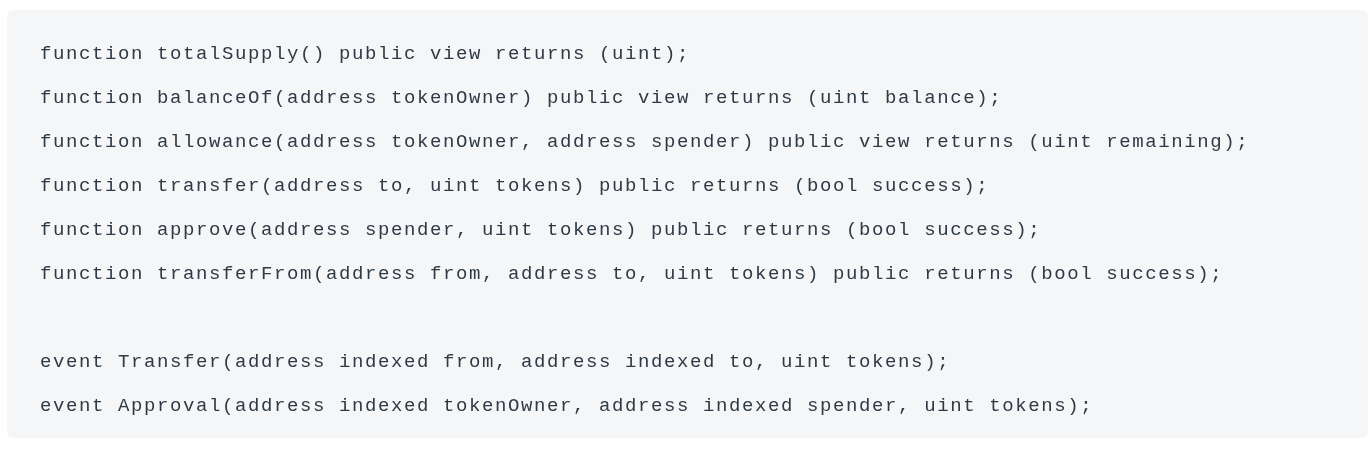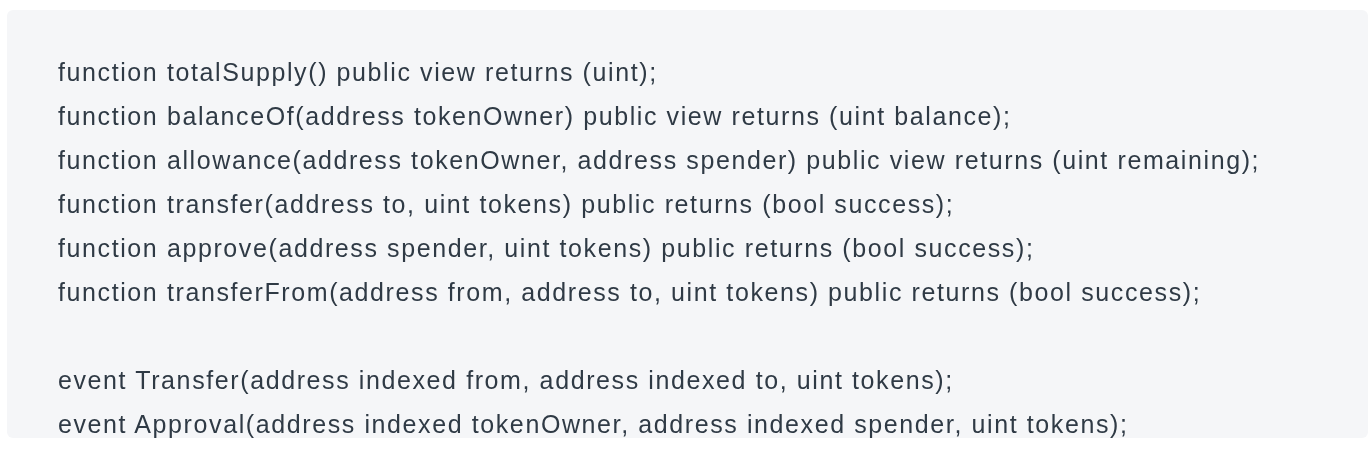--- a/index.html
+++ b/index.html
@@ -2,23 +2,23 @@
 <html><head>
 <meta charset="utf-8">
 <style>
   html, body { margin:0; padding:0; background:#ffffff; }
   body { width:1370px; height:450px; overflow:hidden; position:relative; }
   .code-block {
     position:absolute; left:7px; top:10px; width:1361px; height:428px;
     background:#f5f6f8; border-radius:6px; overflow:hidden;
   }
   pre {
-    margin:18px; padding:22px 0 0 33px;
-    font-family:Liberation Sans, sans-serif;
-    font-size:25px; line-height:44px; color:#2f3a45;
+    margin:0; padding:22px 0 0 33px;
+    font-family:Liberation Mono, monospace;
+    font-size:19px; line-height:44px; color:#2f3a45;
     white-space:pre; letter-spacing:1.6px;
   }
   .line { display:block; height:44px; }
 </style>
 </head>
 <body>
 
 <div class="code-block">
   <pre><span class="line">function totalSupply() public view returns (uint);</span><span class="line">function balanceOf(address tokenOwner) public view returns (uint balance);</span><span class="line">function allowance(address tokenOwner, address spender) public view returns (uint remaining);</span><span class="line">function transfer(address to, uint tokens) public returns (bool success);</span><span class="line">function approve(address spender, uint tokens) public returns (bool success);</span><span class="line">function transferFrom(address from, address to, uint tokens) public returns (bool success);</span><span class="line"></span><span class="line">event Transfer(address indexed from, address indexed to, uint tokens);</span><span class="line">event Approval(address indexed tokenOwner, address indexed spender, uint tokens);</span></pre>
 </div>

